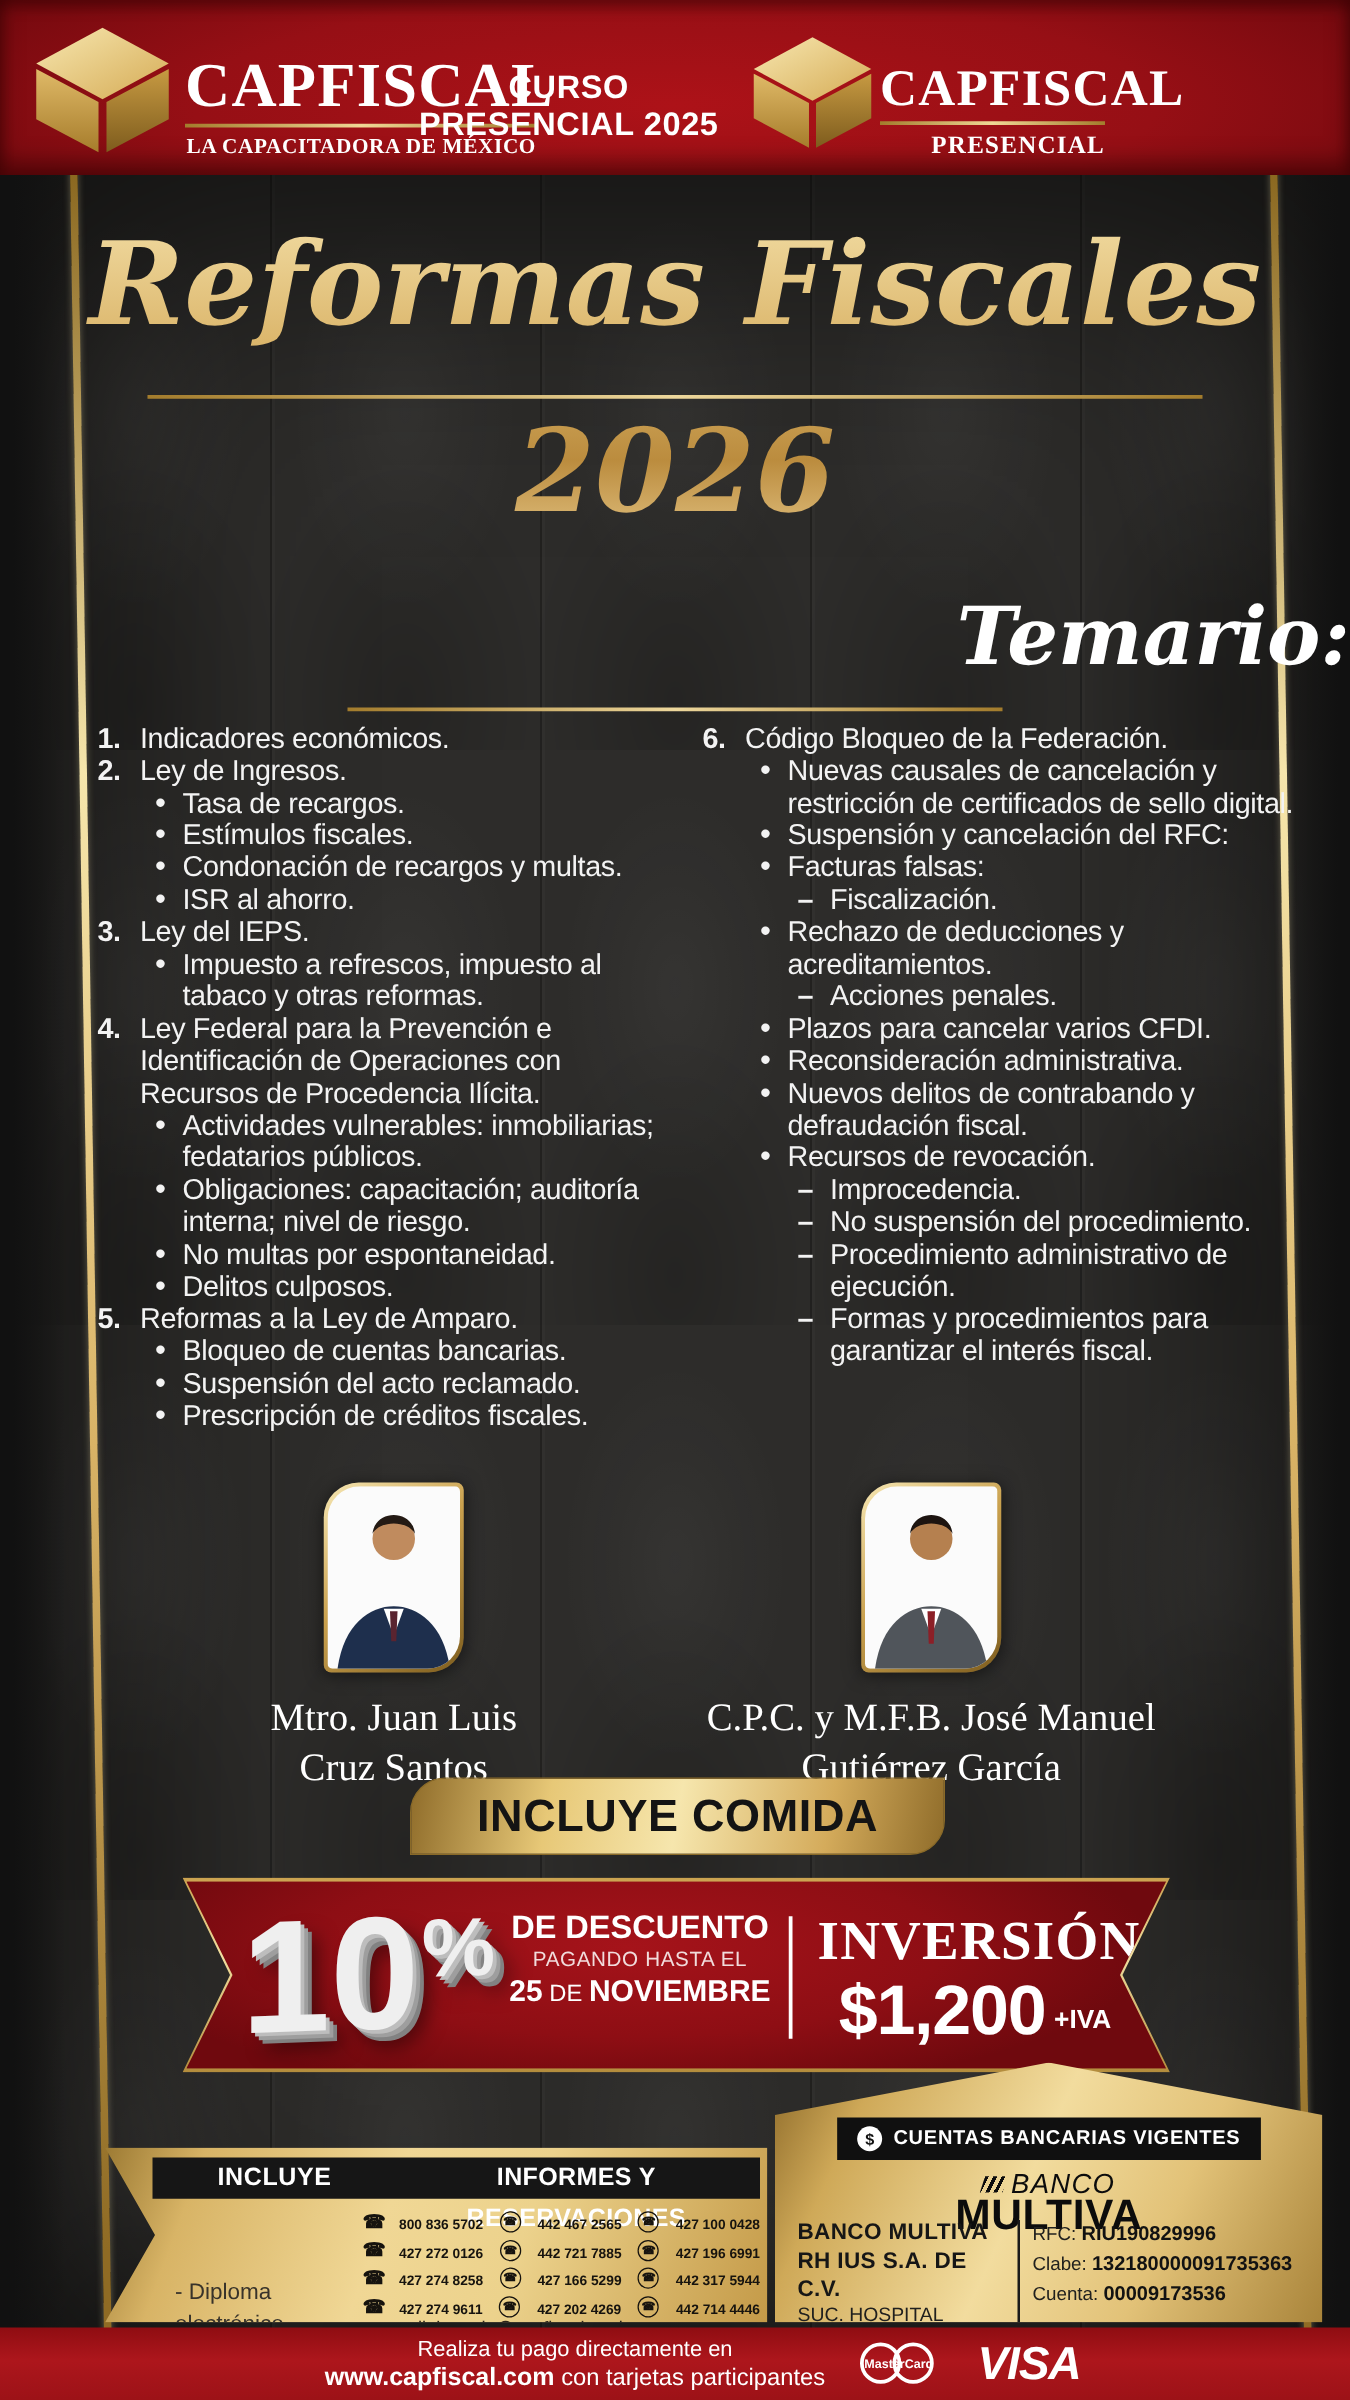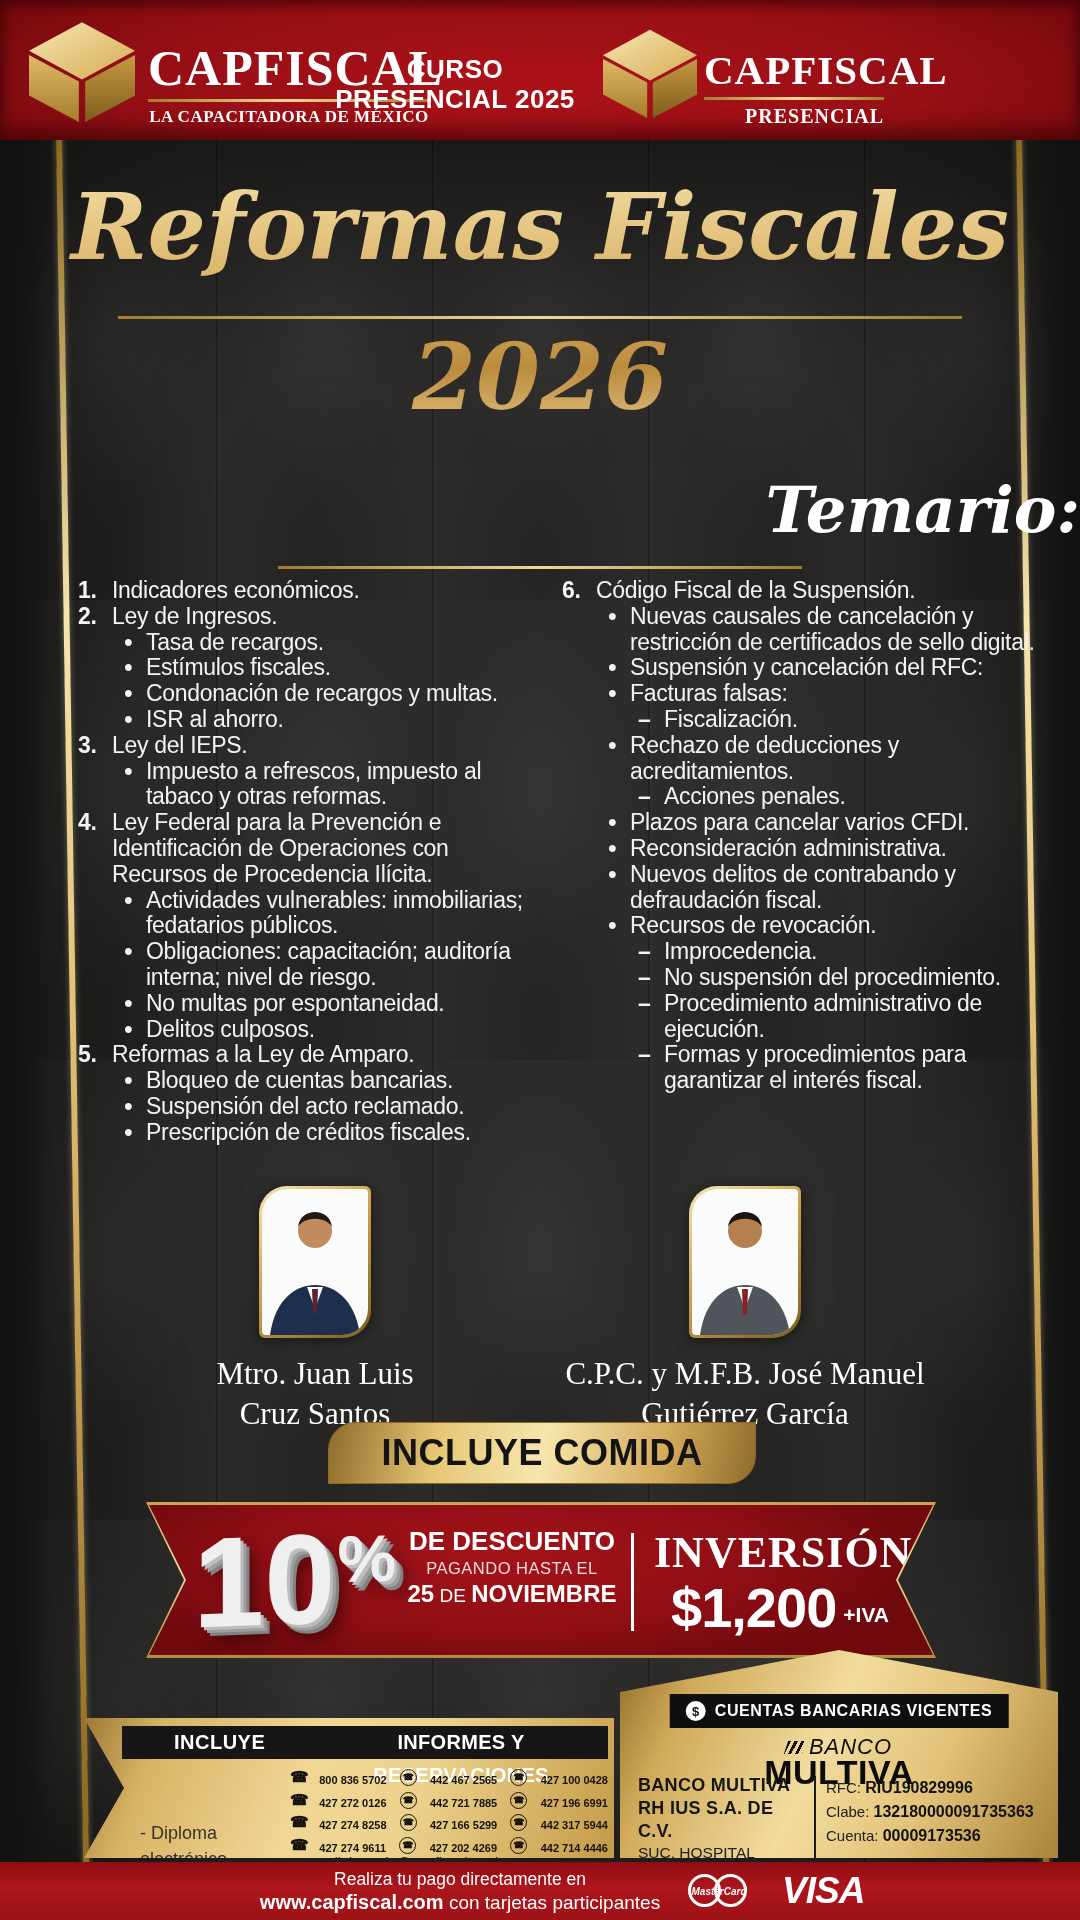--- a/index.html
+++ b/index.html
@@ -168,21 +168,21 @@
     background:linear-gradient(180deg,#8f0d12,#ad161c 45%,#9c1217);}
   .f-text{position:absolute;left:170px;top:6px;width:580px;text-align:center;color:#fff;}
   .f1{font-size:17.5px;line-height:22px;}
   .f2{font-size:19px;line-height:24px;}
   .f2 .site{font-weight:700;font-size:20px;}
   .mc{position:absolute;left:688px;top:8px;width:76px;height:42px;}
   .mc .cir{position:absolute;top:4px;width:33px;height:33px;border:3px solid #fff;border-radius:50%;}
   .mc .cir.r{left:26px;}
   .mc .cir.l{left:0;}
   .mc-label{position:absolute;left:0;top:16px;width:62px;text-align:center;
-    font-style:italic;font-weight:700;font-size:10px;color:#fff;}
+    font-weight:700;font-size:10px;color:#fff;}
   .visa{position:absolute;left:782px;top:8px;color:#fff;font-style:italic;font-weight:700;
     font-size:37px;letter-spacing:-1px;}
 </style>
 </head>
 <body>
 
 <div id="canvas">
 
   <div class="body-bg"></div>
   <div class="edge left"></div>
@@ -322,21 +322,21 @@
 
       <div class="t-item lvl2">
         <span class="m">•</span>
         <span class="t">Prescripción de créditos fiscales.</span>
       </div>
     </div>
   <div class="col cright">
 
       <div class="t-item lvl1">
         <span class="m">6.</span>
-        <span class="t">Código Fiscal de la Suspensión.</span>
+        <span class="t">Código Bloqueo de la Federación.</span>
       </div>
 
       <div class="t-item lvl2">
         <span class="m">•</span>
         <span class="t">Nuevas causales de cancelación y restricción de certificados de sello digital.</span>
       </div>
 
       <div class="t-item lvl2">
         <span class="m">•</span>
         <span class="t">Suspensión y cancelación del RFC:</span>

